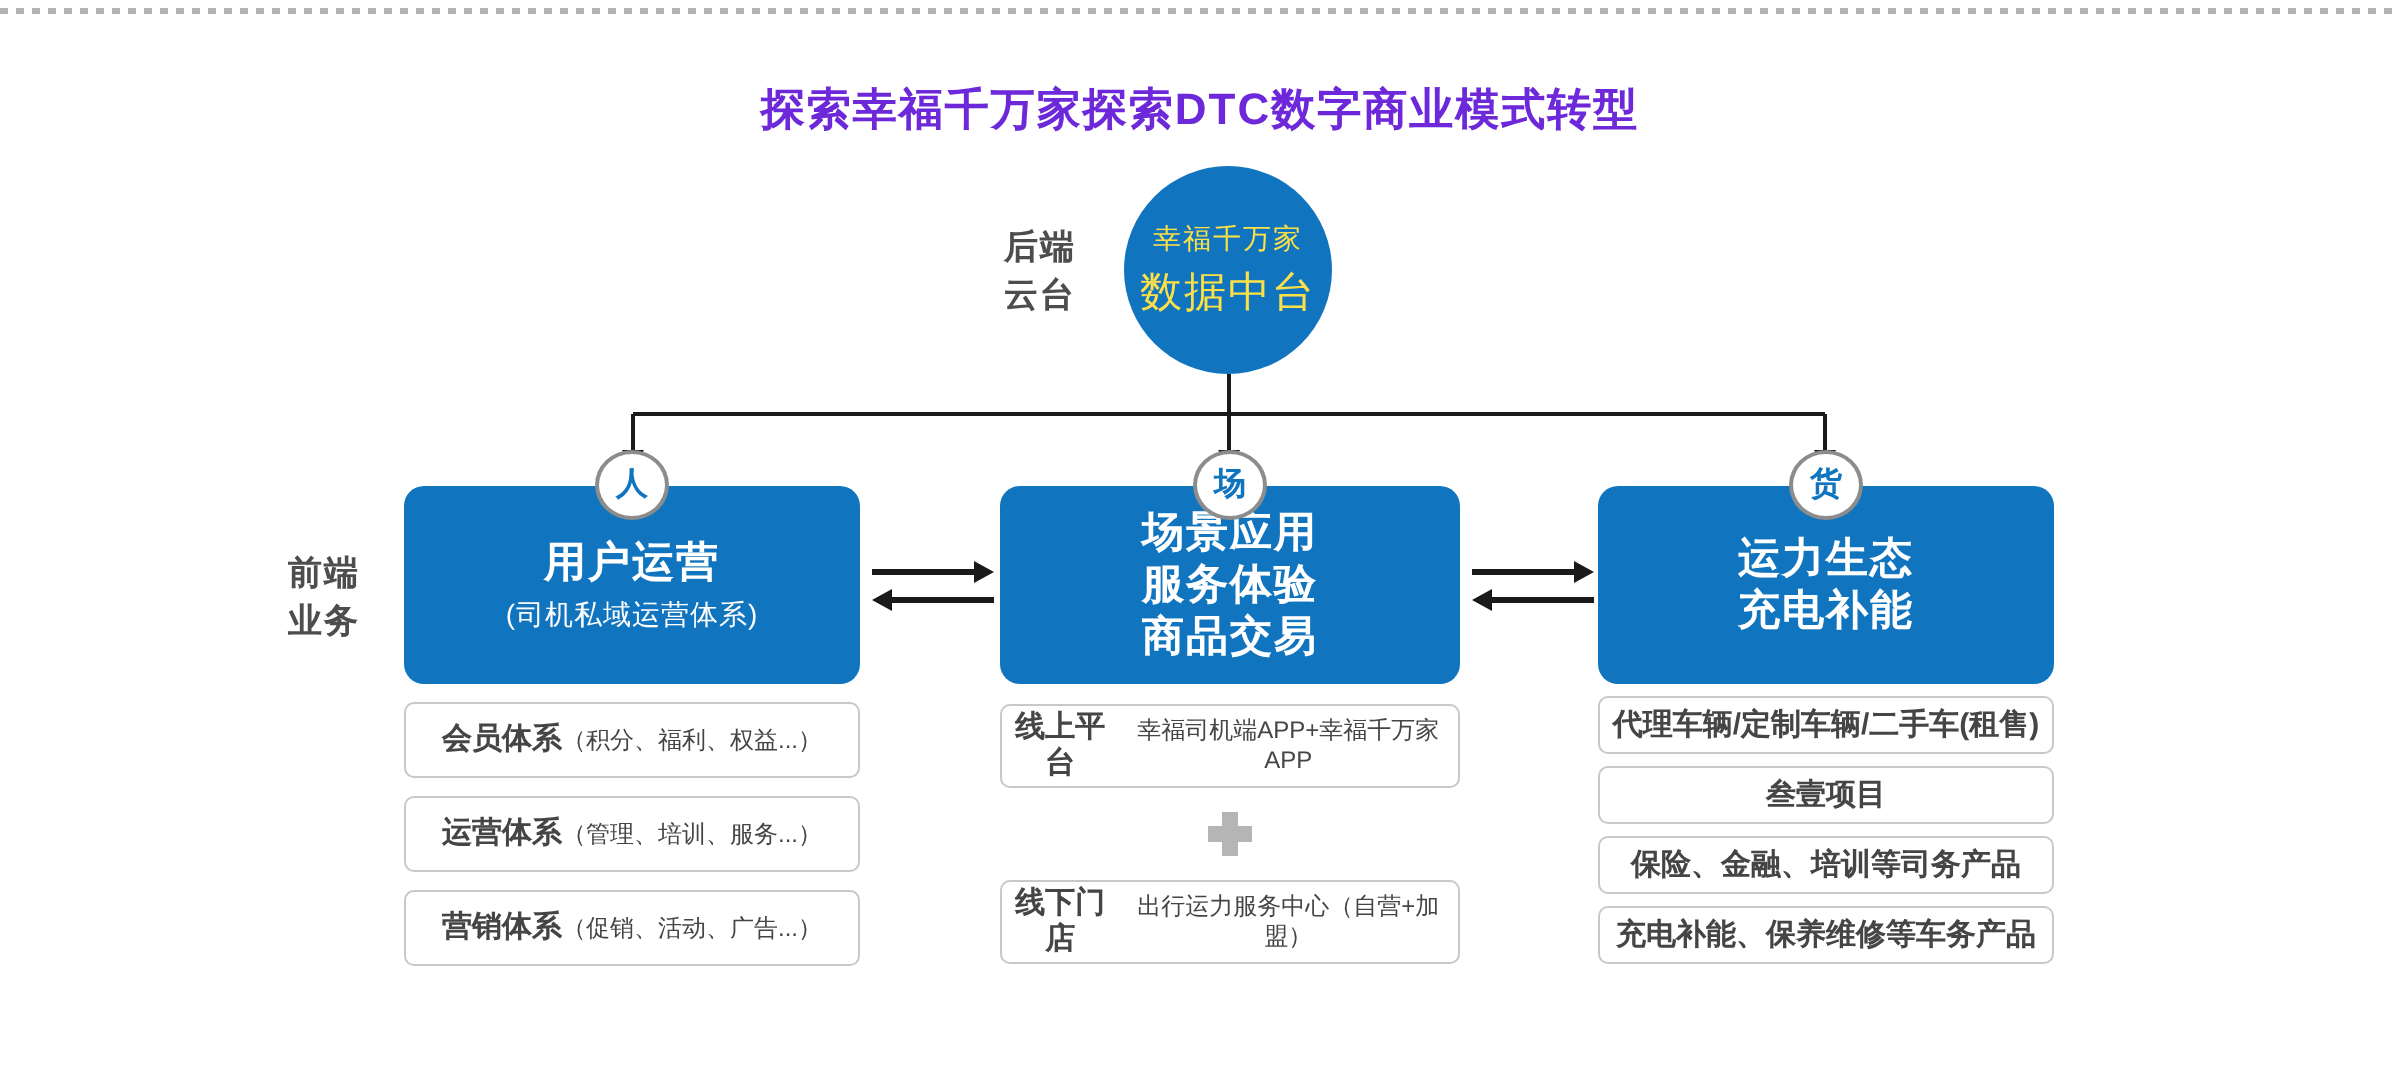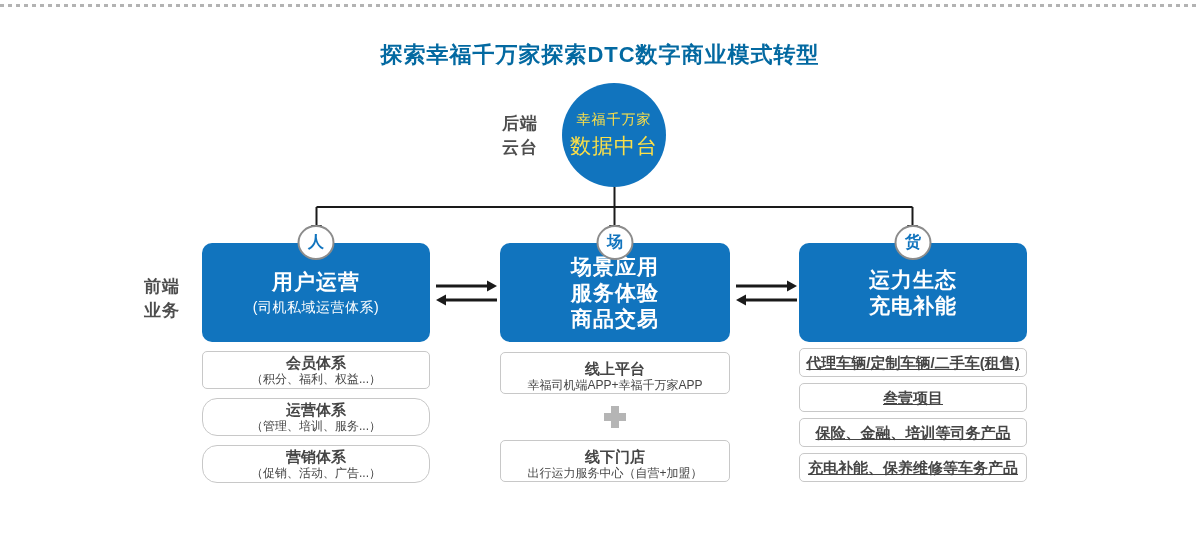--- a/index.html
+++ b/index.html
@@ -3,21 +3,21 @@
 <meta charset="utf-8">
 <style>
   * { margin:0; padding:0; box-sizing:border-box; }
   body { background:#ffffff; font-family:"Liberation Sans","DejaVu Sans",sans-serif; }
   .stage { position:relative; width:1200px; height:540px; background:#ffffff; overflow:hidden; }
 
   .top-dash { position:absolute; top:4px; left:0; width:1200px; height:3px;
     background:repeating-linear-gradient(90deg,#b3b3b3 0 4px,transparent 4px 8px); }
 
   .main-title { position:absolute; top:40px; left:0; width:1200px; text-align:center;
-    font-size:22px; font-weight:bold; color:#0369a1; letter-spacing:1px; }
+    font-size:22px; font-weight:bold; color:#6d28d9; letter-spacing:1px; }
 
   .overlay { position:absolute; top:0; left:0; pointer-events:none; }
 
   .big-circle { position:absolute; left:562px; top:83px; width:104px; height:104px;
     border-radius:50%; background:#1174be; color:#fde047; display:flex; flex-direction:column;
     align-items:center; justify-content:center; text-align:center; }
   .big-circle .l1 { font-size:14px; letter-spacing:1px; }
   .big-circle .l2 { font-size:21px; font-weight:normal; letter-spacing:1px; margin-top:3px; }
 
   .side-label { position:absolute; font-size:17px; font-weight:bold; color:#4d4d4d;
@@ -35,37 +35,37 @@
     display:flex; align-items:center; justify-content:center; z-index:2;
     font-size:16px; font-weight:bold; color:#1174be; }
 
   .bluebox { margin-top:18px; width:100%; height:99px; background:#1174be; border-radius:10px;
     color:#ffffff; display:flex; flex-direction:column; align-items:center; justify-content:center;
     text-align:center; z-index:1; }
   .bb-title { font-size:21px; font-weight:bold; letter-spacing:1px; line-height:26px; }
   .bb-sub { font-size:14px; margin-top:4px; letter-spacing:0.5px; }
 
   .item { width:100%; background:#ffffff; border:1px solid #c8c8c8; border-radius:5px;
-    display:flex; flex-direction:column; align-items:center; justify-content:center;
+    display:flex; flex-direction:row; align-items:center; justify-content:center;
     text-align:center; color:#454545; }
   .item .it-title { font-size:15px; font-weight:bold; line-height:18px; }
   .item .it-sub { font-size:12px; line-height:15px; }
 
   .col-1 .item { height:38px; margin-top:9px; }
-  .col-1 .item + .item { margin-top:9px;border-radius:15px; }
+  .col-1 .item + .item { margin-top:9px; }
 
   .col-2 .item { height:42px; margin-top:10px;justify-content:flex-end; }
 
   .plus-wrap { height:26px; margin-top:10px; display:flex; align-items:center; justify-content:center; }
   .plus { position:relative; width:22px; height:22px; }
   .plus::before, .plus::after { content:""; position:absolute; background:#b5b5b5; }
   .plus::before { left:0; top:7px; width:22px; height:8px; }
   .plus::after { left:7px; top:0; width:8px; height:22px; }
 
-  .col-3 .item { height:29px; margin-top:6px; justify-content:center;text-decoration:underline; }
+  .col-3 .item { height:29px; margin-top:6px; justify-content:center; }
   .col-3 .item:first-of-type { margin-top:10px; }
 </style>
 </head>
 <body>
 
 <div class="stage">
 
   <div class="top-dash"></div>
 
   <div class="main-title">探索幸福千万家探索DTC数字商业模式转型</div>

